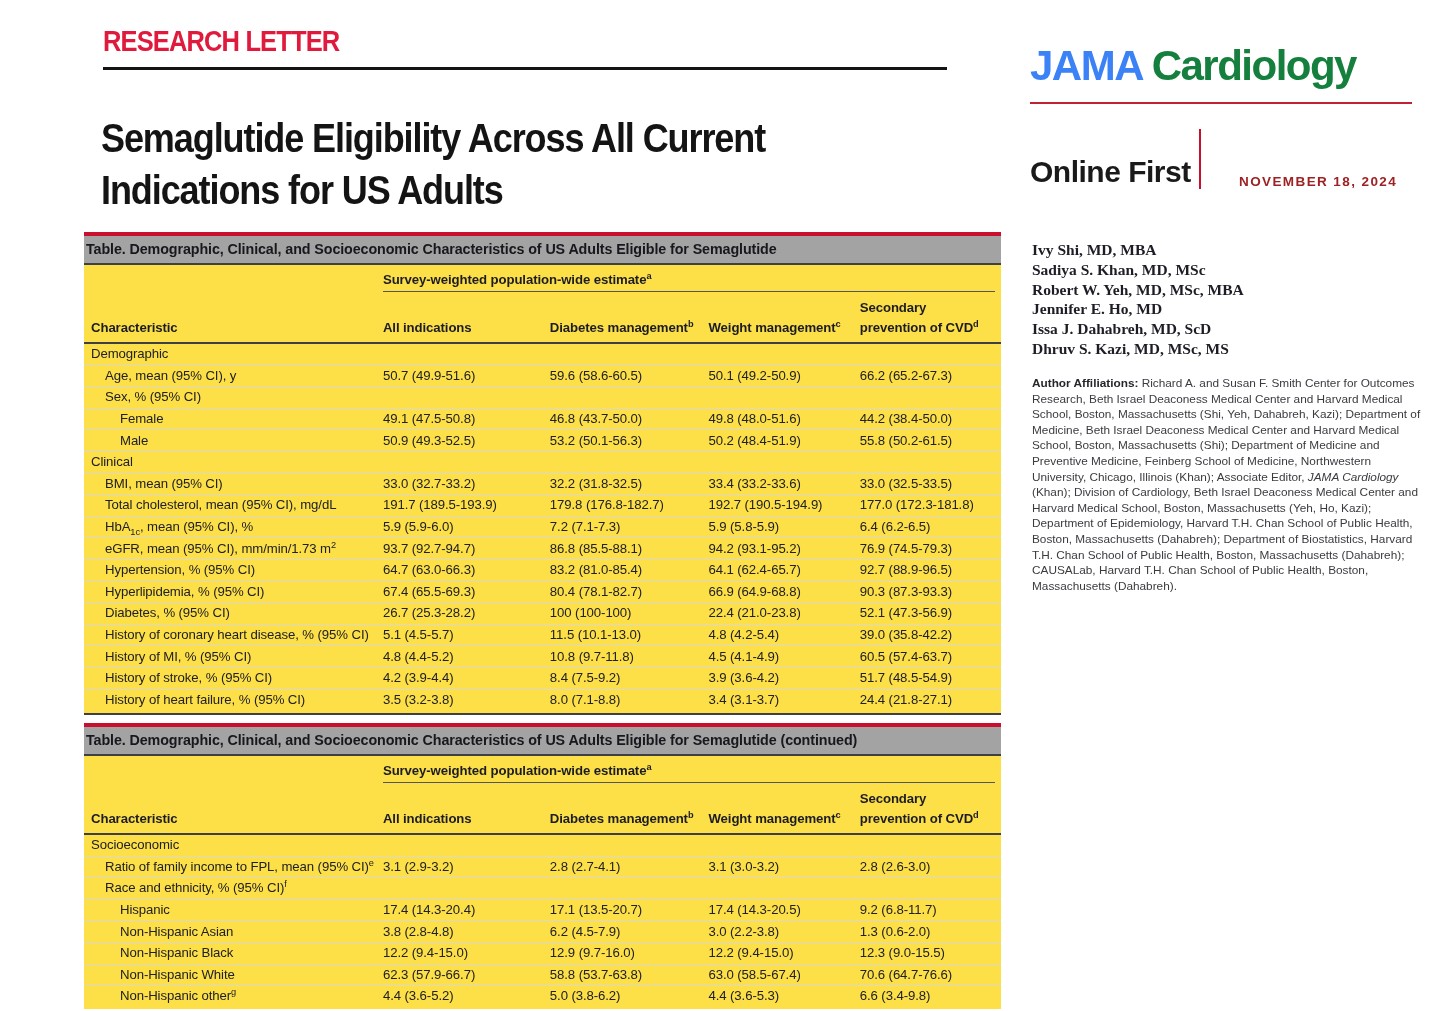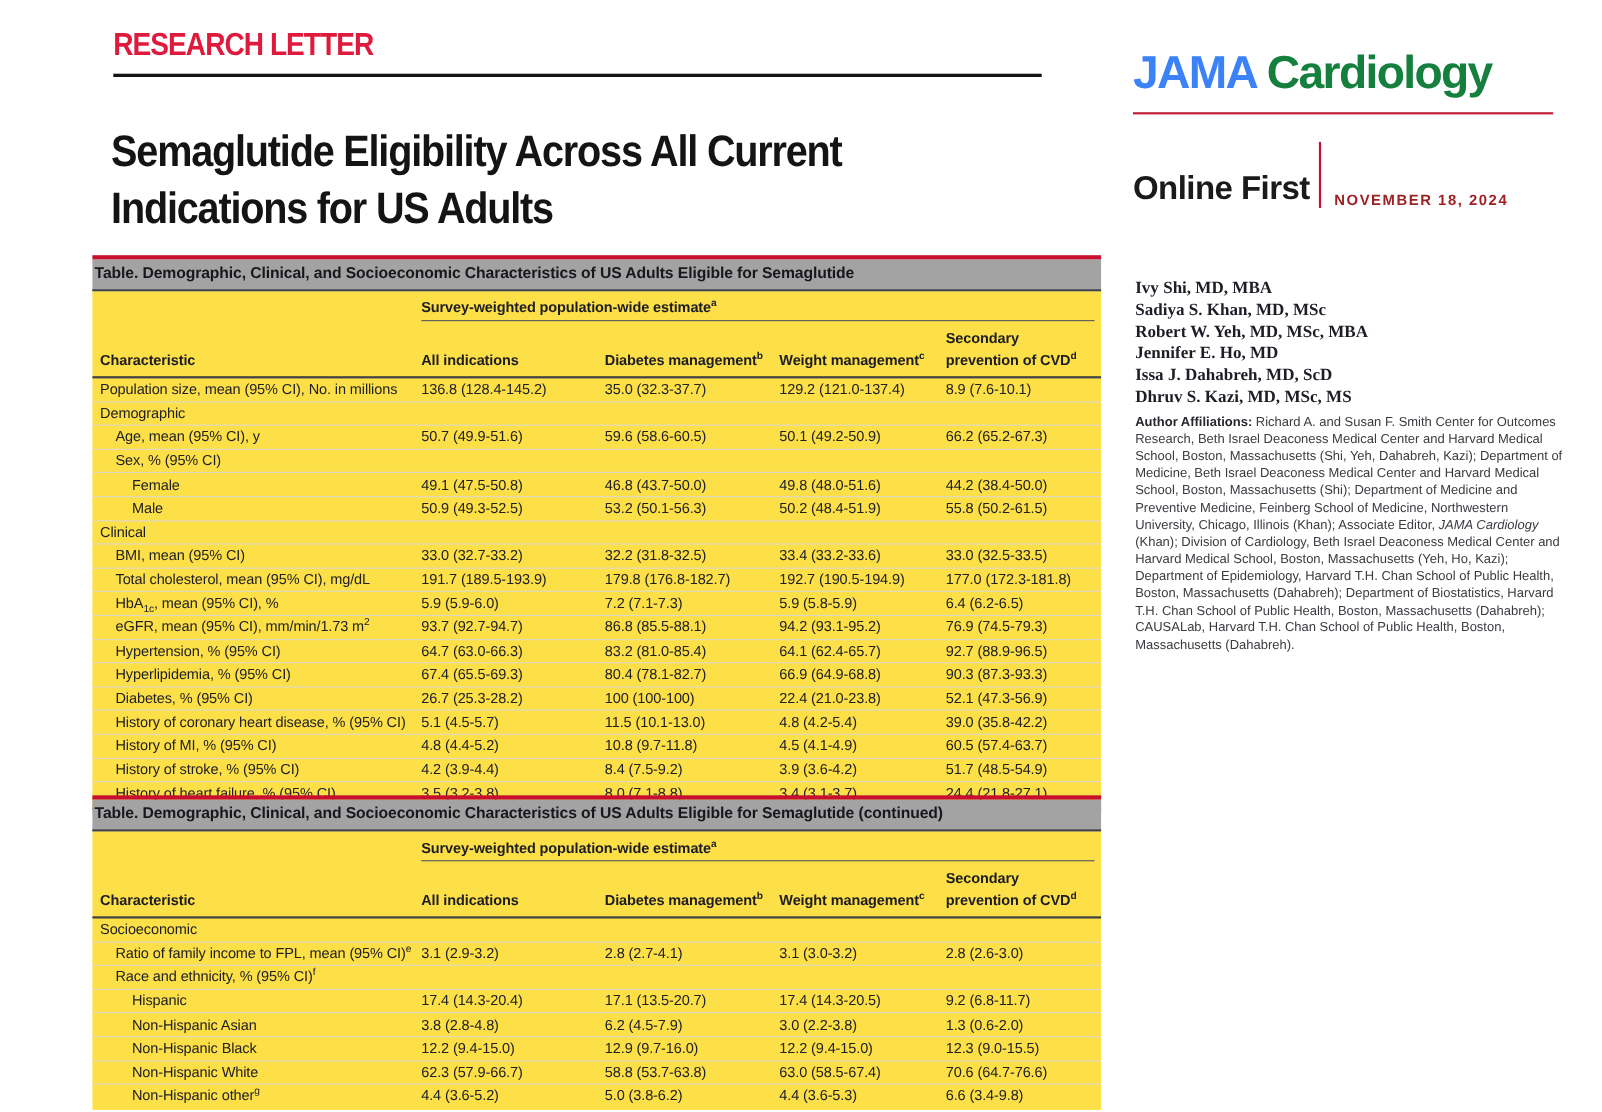--- a/index.html
+++ b/index.html
@@ -78,28 +78,28 @@
   .logo-black { color:#3b82f6;margin-top:40px; }
   .logo-red { color:#15803d; font-weight:700; }
   .logo-rule { position:absolute; top:102px; left:0; width:382px; height:2px; background:#C22134; }
   .online-row { position:absolute; top:127px; left:0; height:62px; display:flex; align-items:flex-end; }
   .online-first {
     font-size:30px; font-weight:bold; color:#1a1a1a; letter-spacing:-0.5px;
     width:169px;
   }
   .online-divider { width:2px; height:60px; background:#C8102E; }
   .issue-date {
-    margin-left:12px;
+    margin-left:38px;
     font-size:13.5px; font-weight:bold; color:#9E2124; letter-spacing:1.4px;
     white-space:nowrap;
   }
   .authors {
     position:absolute; top:240px; left:2px; width:400px;
     font-family:"Liberation Serif", serif;
-    font-size:15.5px; font-weight:600; color:#1d1d26; line-height:19.8px;margin-top:12px;
+    font-size:15.5px; font-weight:600; color:#1d1d26; line-height:19.8px;
   }
   .affiliations {
     position:absolute; top:376px; left:2px; width:392px;
     font-size:11.8px; line-height:15.6px; color:#3a3a40;
   }
   .affiliations b { color:#26262c; }
   .affiliations i { font-style:italic; }
 </style>
 </head>
 <body>
@@ -119,27 +119,20 @@
         <div class="span-head">Survey-weighted population-wide estimate<sup>a</sup></div>
       </div>
       <div class="t-row col-head-row">
         <div class="t-cell col-head first">Characteristic</div>
         <div class="t-cell col-head">All indications</div>
         <div class="t-cell col-head">Diabetes management<sup>b</sup></div>
         <div class="t-cell col-head">Weight management<sup>c</sup></div>
         <div class="t-cell col-head">Secondary prevention of CVD<sup>d</sup></div>
       </div>
       <div class="t-rows">
-          <div class="t-row indent-0 has-vals">
-            <div class="t-cell t-label">Population size, mean (95% CI), No. in millions</div>
-            <div class="t-cell t-val">136.8 (128.4-145.2)</div>
-            <div class="t-cell t-val">35.0 (32.3-37.7)</div>
-            <div class="t-cell t-val">129.2 (121.0-137.4)</div>
-            <div class="t-cell t-val">8.9 (7.6-10.1)</div>
-          </div>
           <div class="t-row indent-0 section-row">
             <div class="t-cell t-label">Demographic</div>
             <div class="t-cell t-val"></div>
             <div class="t-cell t-val"></div>
             <div class="t-cell t-val"></div>
             <div class="t-cell t-val"></div>
           </div>
           <div class="t-row indent-1 has-vals">
             <div class="t-cell t-label">Age, mean (95% CI), y</div>
             <div class="t-cell t-val">50.7 (49.9-51.6)</div>

